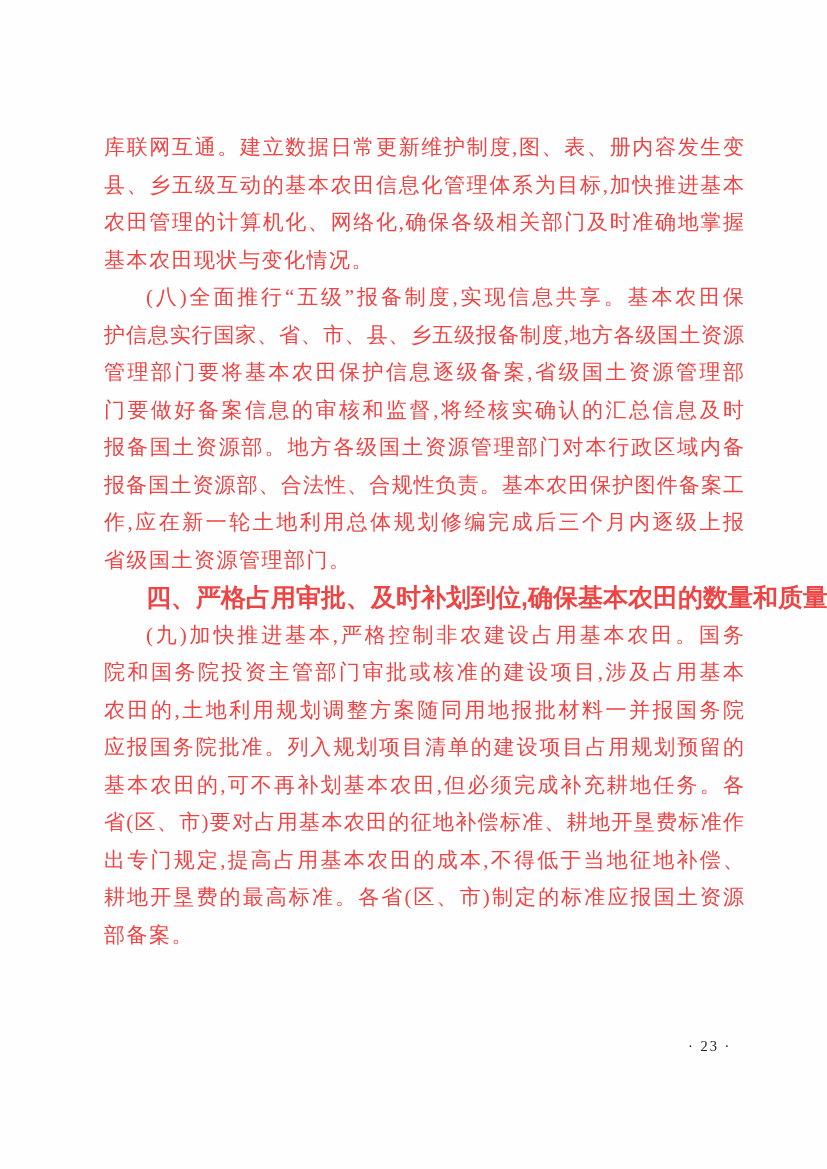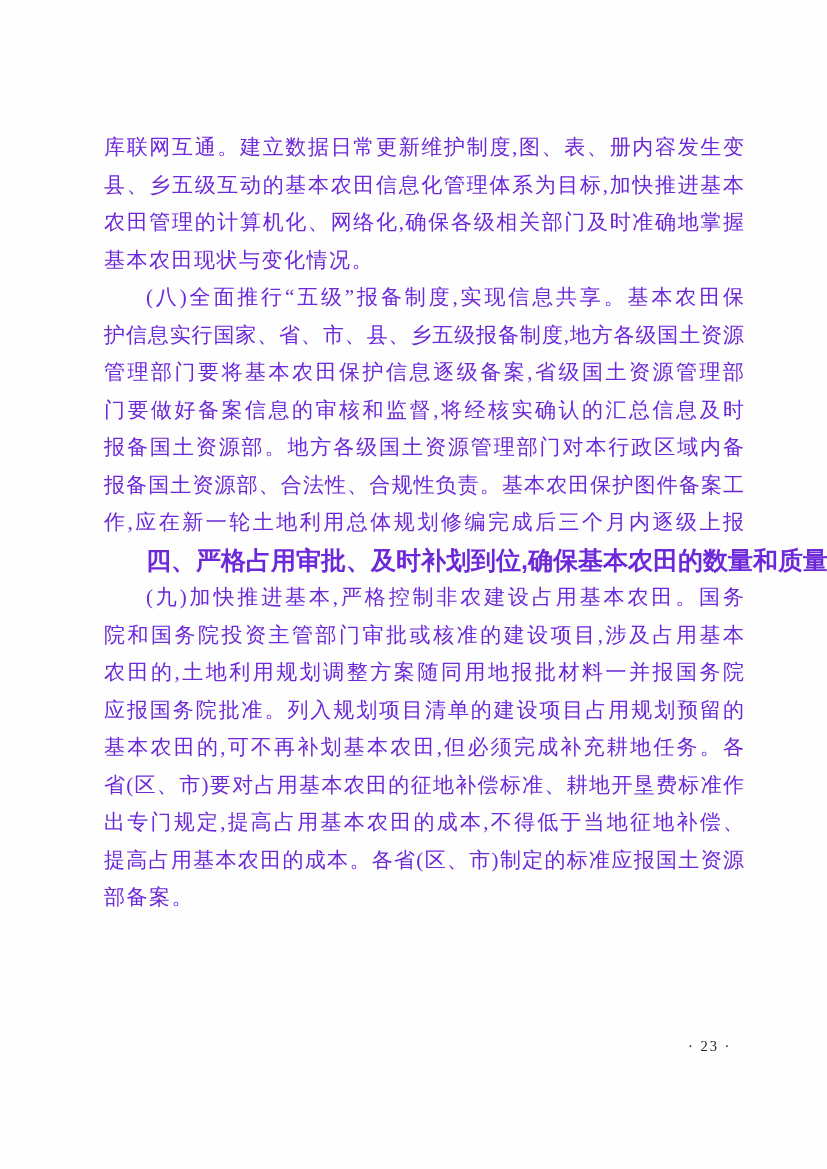--- a/index.html
+++ b/index.html
@@ -30,21 +30,21 @@
   .line {
     display: block;
     width: 640px;
     height: 37.5px;
     line-height: 37.5px;
     font-size: 21px;
     text-align: justify;
     text-align-last: justify;
     text-justify: inter-ideograph;
     white-space: nowrap;
-    color: #6d28d9;
+    color: #ef4444;
   }
   .line.endline {
     text-align: left;
     text-align-last: left;
     letter-spacing: 1.5px;
   }
   .line.indent {
     padding-left: 42px;
     width: 598px;
   }
@@ -73,26 +73,27 @@
     <div class="line">县、乡五级互动的基本农田信息化管理体系为目标,加快推进基本</div>
     <div class="line">农田管理的计算机化、网络化,确保各级相关部门及时准确地掌握</div>
     <div class="line endline">基本农田现状与变化情况。</div>
     <div class="line indent">(八)全面推行“五级”报备制度,实现信息共享。基本农田保</div>
     <div class="line">护信息实行国家、省、市、县、乡五级报备制度,地方各级国土资源</div>
     <div class="line">管理部门要将基本农田保护信息逐级备案,省级国土资源管理部</div>
     <div class="line">门要做好备案信息的审核和监督,将经核实确认的汇总信息及时</div>
     <div class="line">报备国土资源部。地方各级国土资源管理部门对本行政区域内备</div>
     <div class="line">报备国土资源部、合法性、合规性负责。基本农田保护图件备案工</div>
     <div class="line">作,应在新一轮土地利用总体规划修编完成后三个月内逐级上报</div>
+    <div class="line endline">省级国土资源管理部门。</div>
     <div class="line indent bold">四、严格占用审批、及时补划到位,确保基本农田的数量和质量</div>
     <div class="line indent">(九)加快推进基本,严格控制非农建设占用基本农田。国务</div>
     <div class="line">院和国务院投资主管部门审批或核准的建设项目,涉及占用基本</div>
     <div class="line">农田的,土地利用规划调整方案随同用地报批材料一并报国务院</div>
     <div class="line">应报国务院批准。列入规划项目清单的建设项目占用规划预留的</div>
     <div class="line">基本农田的,可不再补划基本农田,但必须完成补充耕地任务。各</div>
     <div class="line">省(区、市)要对占用基本农田的征地补偿标准、耕地开垦费标准作</div>
     <div class="line">出专门规定,提高占用基本农田的成本,不得低于当地征地补偿、</div>
-    <div class="line">提高占用基本农田的成本。各省(区、市)制定的标准应报国土资源</div>
+    <div class="line">耕地开垦费的最高标准。各省(区、市)制定的标准应报国土资源</div>
     <div class="line endline">部备案。</div>
   </div>
 
   <div class="page-number">· 23 ·</div>
 </div>
 
 </body></html>

